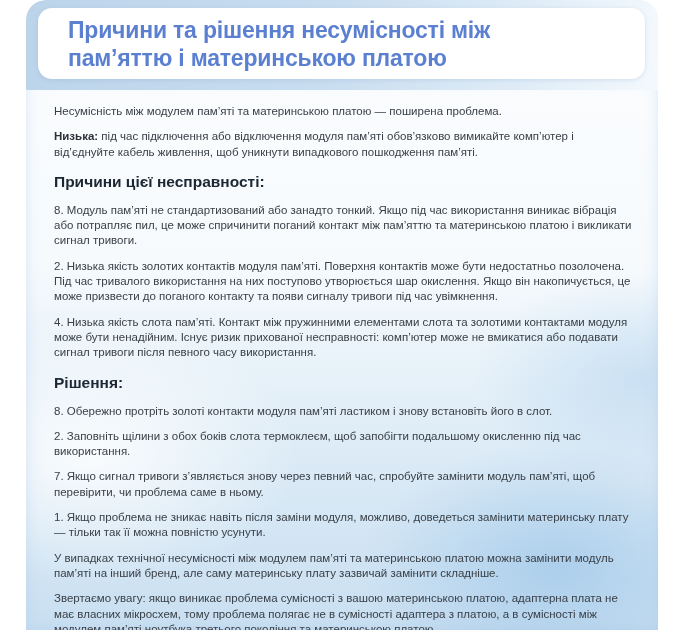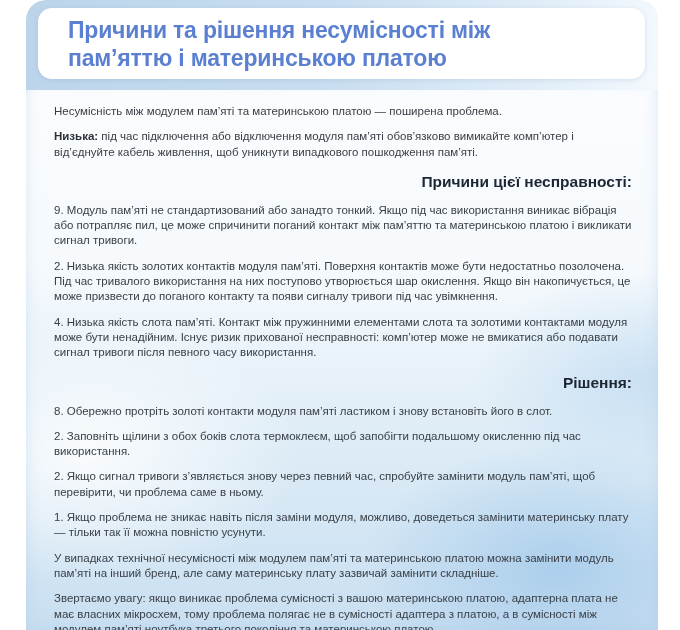--- a/index.html
+++ b/index.html
@@ -63,21 +63,20 @@
     line-height: 15.3px;
     color: #3a4047;
     margin-bottom: 10px;
   }
   .para strong { color: #2b3138; }
   .section-heading {
     font-size: 15.5px;
     font-weight: 700;
     color: #1c2733;
     margin: 13px 0 12px 0;
-    text-align: right;
   }
 </style>
 </head>
 <body>
 
 <div class="page">
   <div class="card">
     <div class="band"></div>
 
     <div class="title-card">
@@ -85,29 +84,29 @@
     </div>
 
     <div class="content">
 
       <p class="para">Несумісність між модулем пам’яті та материнською платою — поширена проблема.</p>
 
       <p class="para"><strong>Низька:</strong> <span>під час підключення або відключення модуля пам’яті обов’язково вимикайте комп’ютер і від’єднуйте кабель живлення, щоб уникнути випадкового пошкодження пам’яті.</span></p>
 
       <h2 class="section-heading">Причини цієї несправності:</h2>
 
-      <p class="para">9. Модуль пам’яті не стандартизований або занадто тонкий. Якщо під час використання виникає вібрація або потрапляє пил, це може спричинити поганий контакт між пам’яттю та материнською платою і викликати сигнал тривоги.</p>
+      <p class="para">8. Модуль пам’яті не стандартизований або занадто тонкий. Якщо під час використання виникає вібрація або потрапляє пил, це може спричинити поганий контакт між пам’яттю та материнською платою і викликати сигнал тривоги.</p>
       <p class="para">2. Низька якість золотих контактів модуля пам’яті. Поверхня контактів може бути недостатньо позолочена. Під час тривалого використання на них поступово утворюється шар окислення. Якщо він накопичується, це може призвести до поганого контакту та появи сигналу тривоги під час увімкнення.</p>
       <p class="para">4. Низька якість слота пам’яті. Контакт між пружинними елементами слота та золотими контактами модуля може бути ненадійним. Існує ризик прихованої несправності: комп’ютер може не вмикатися або подавати сигнал тривоги після певного часу використання.</p>
 
       <h2 class="section-heading">Рішення:</h2>
 
       <p class="para">8. Обережно протріть золоті контакти модуля пам’яті ластиком і знову встановіть його в слот.</p>
       <p class="para">2. Заповніть щілини з обох боків слота термоклеєм, щоб запобігти подальшому окисленню під час використання.</p>
-      <p class="para">2. Якщо сигнал тривоги з’являється знову через певний час, спробуйте замінити модуль пам’яті, щоб перевірити, чи проблема саме в ньому.</p>
+      <p class="para">7. Якщо сигнал тривоги з’являється знову через певний час, спробуйте замінити модуль пам’яті, щоб перевірити, чи проблема саме в ньому.</p>
       <p class="para">1. Якщо проблема не зникає навіть після заміни модуля, можливо, доведеться замінити материнську плату — тільки так її можна повністю усунути.</p>
 
       <p class="para">У випадках технічної несумісності між модулем пам’яті та материнською платою можна замінити модуль пам’яті на інший бренд, але саму материнську плату зазвичай замінити складніше.</p>
       <p class="para">Звертаємо увагу: якщо виникає проблема сумісності з вашою материнською платою, адаптерна плата не має власних мікросхем, тому проблема полягає не в сумісності адаптера з платою, а в сумісності між модулем пам’яті ноутбука третього покоління та материнською платою.</p>
 
     </div>
   </div>
 </div>
 
 </body></html>

